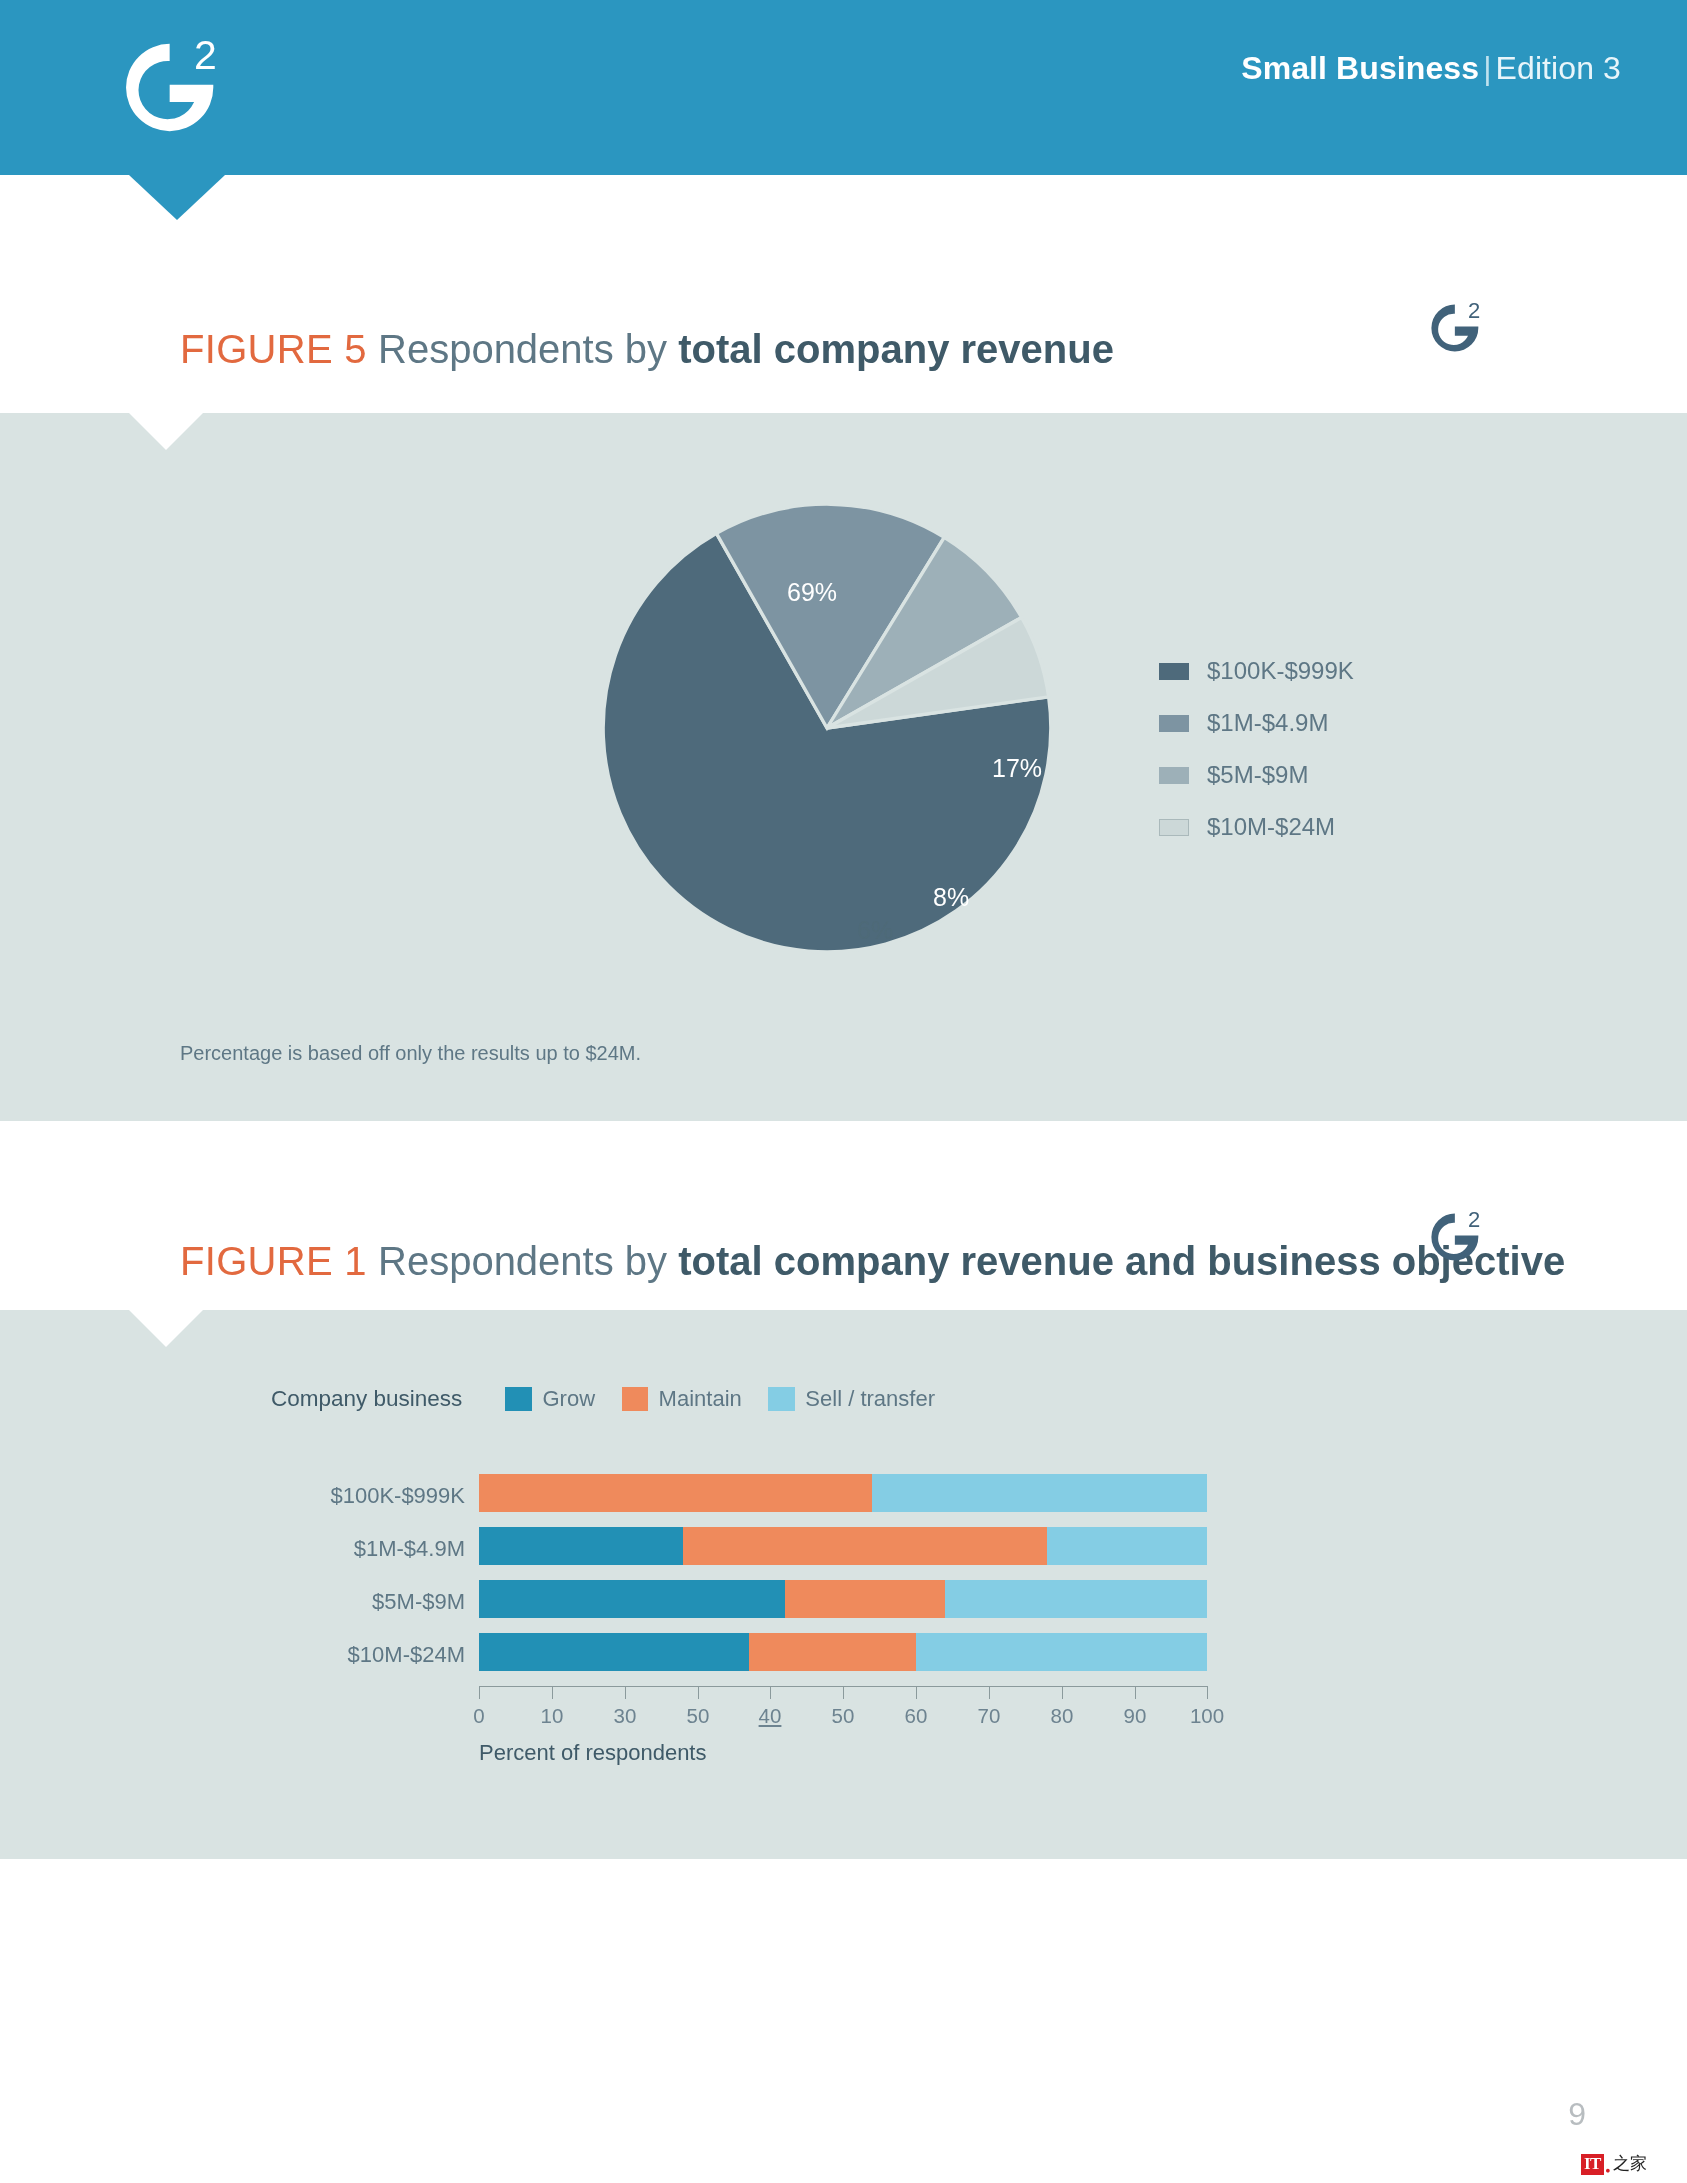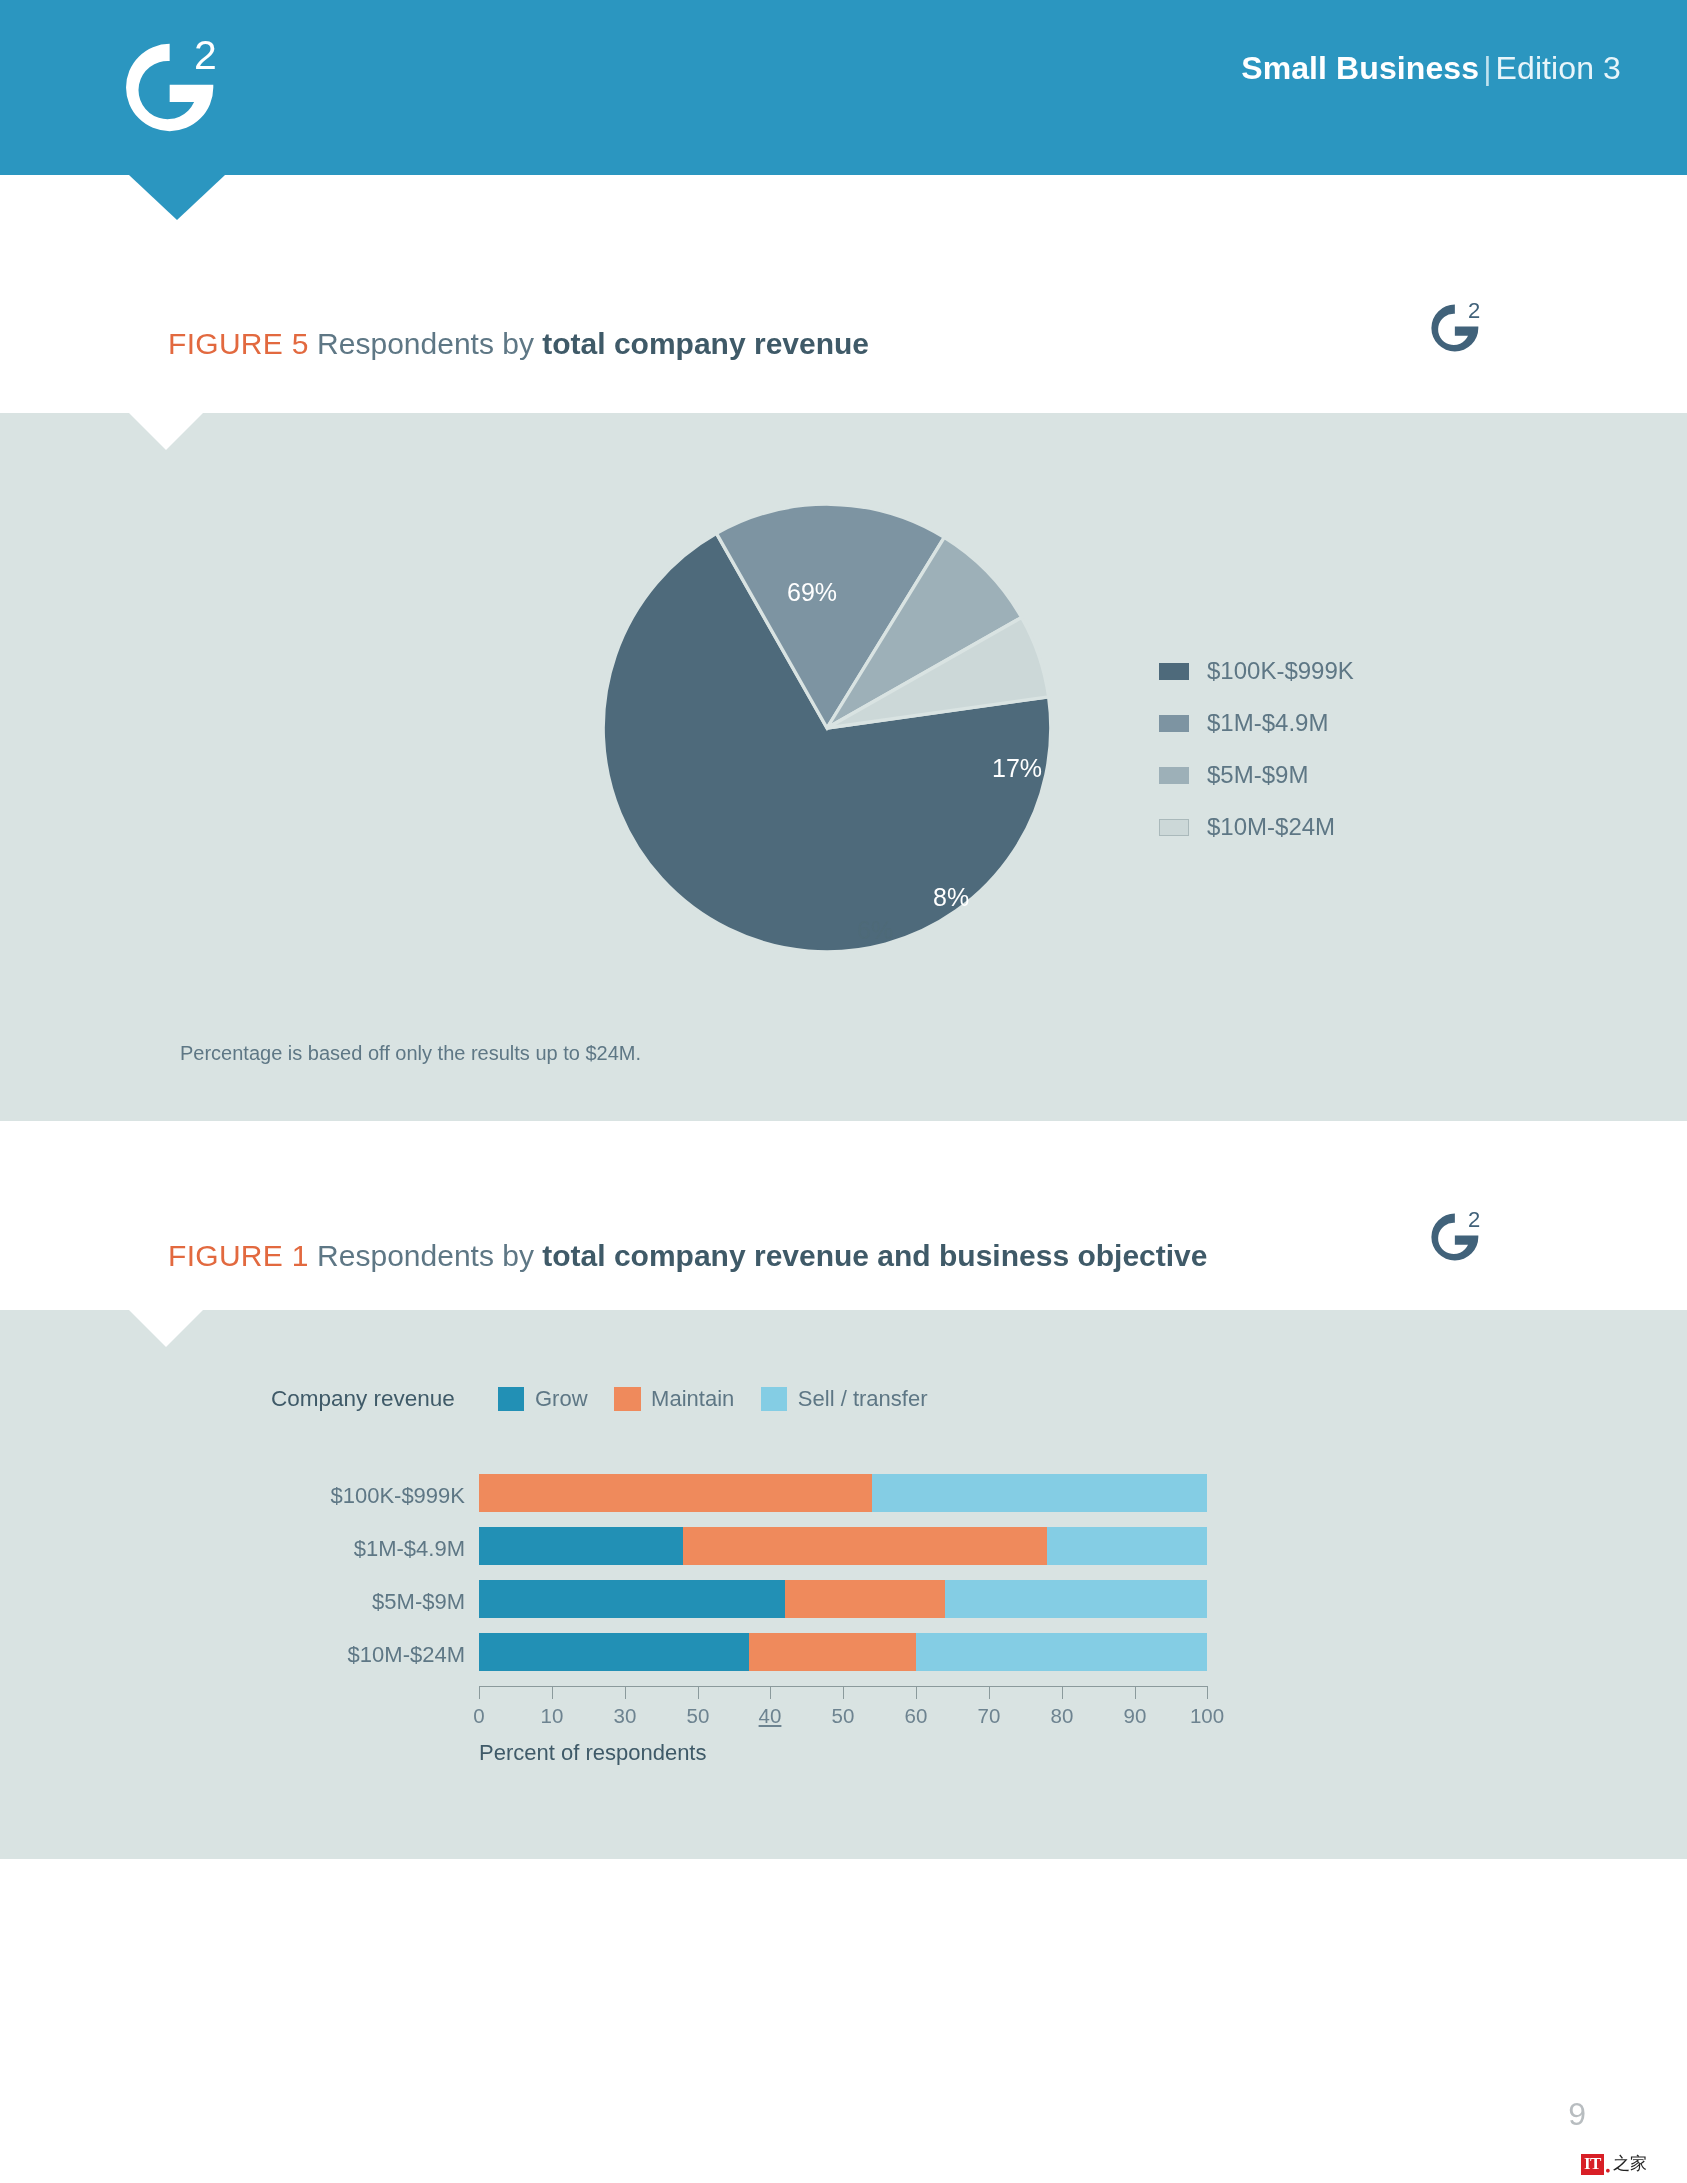--- a/index.html
+++ b/index.html
@@ -27,21 +27,21 @@
   .header-title{
     position:absolute;right:66px;top:50px;
     font-size:32px;letter-spacing:0.1px;color:#ffffff;white-space:nowrap;
     font-weight:400;
   }
   .header-title .bold{font-weight:700;}
   .header-title .sep{color:#bfe2ef;font-weight:300;padding:0 4px;}
   .header-title .ed{color:#e8f5fa;font-weight:300;}
 
   
-  .fig-caption{position:absolute;left:168px;white-space:nowrap;font-size:30px;}
+  .fig-caption{position:absolute;left:180px;white-space:nowrap;font-size:40px;}
   .fig-caption .fignum{color:#e2693f;letter-spacing:0.3px;}
   .fig-caption .light{color:#5e7785;}
   .fig-caption .strong{color:#3f5a68;font-weight:700;}
   .fig-logo{position:absolute;width:71px;height:64px;}
 
   
   .panel{position:absolute;left:0;width:1687px;background:#d9e3e2;}
   .panel-notch{
     position:absolute;width:0;height:0;
     border-left:37px solid transparent;border-right:37px solid transparent;
@@ -186,21 +186,21 @@
       <path d="M96 24 A66 66 0 1 0 162 90 L162 86 L96 86 L96 112 L133 112
                A44 44 0 1 1 96 50 Z" fill="#41627a"></path>
       <text x="133" y="62" font-family="Liberation Sans, sans-serif" font-size="62" font-weight="400" fill="#41627a">2</text>
     </svg>
   </div>
 
   <div class="panel" style="top:1310px;height:549px;"></div>
   <div class="panel-notch" style="left:129px;top:1310px;"></div>
 
   <div class="bar-head">
-    <span class="bar-head-title">Company revenue</span>
+    <span class="bar-head-title">Company business</span>
     <span class="bar-legend">
       <span class="bar-legend-item">
         <span class="bar-legend-swatch" style="background:#2290b5;"></span>
         <span class="bar-legend-label">Grow</span>
       </span>
       <span class="bar-legend-item">
         <span class="bar-legend-swatch" style="background:#ef8a5c;"></span>
         <span class="bar-legend-label">Maintain</span>
       </span>
       <span class="bar-legend-item">

